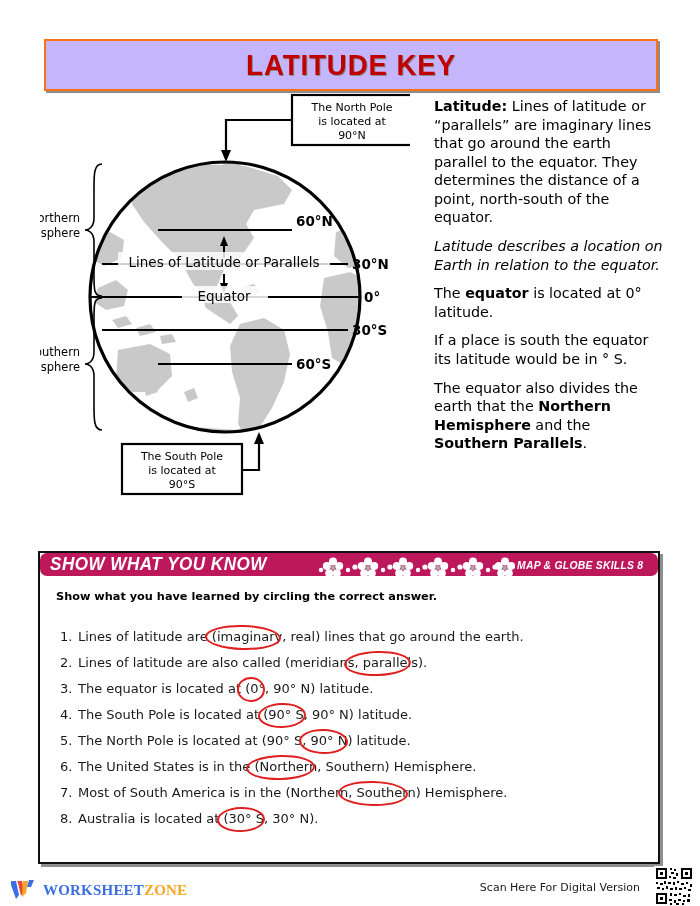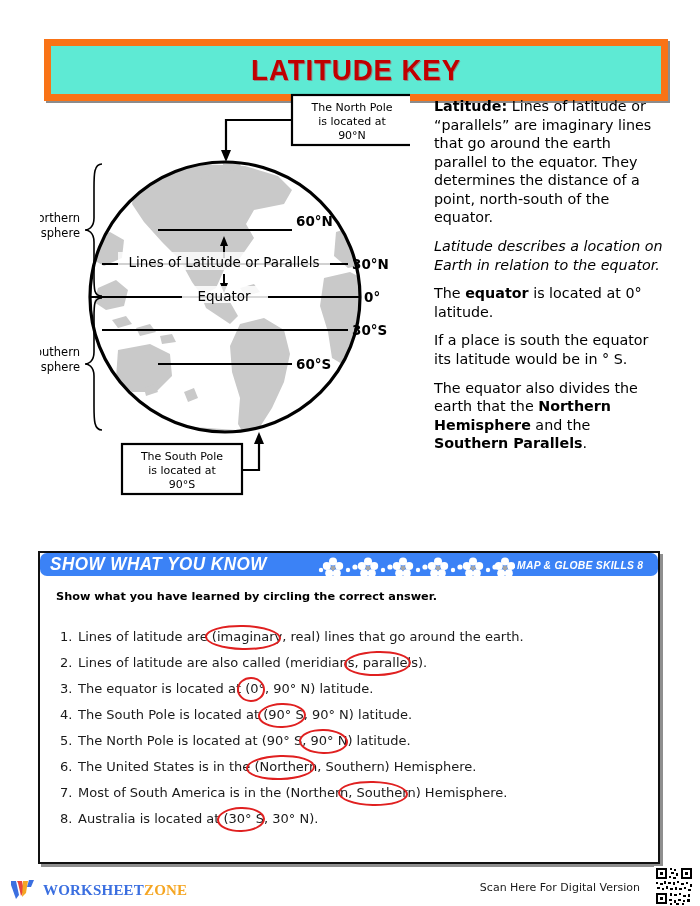--- a/index.html
+++ b/index.html
@@ -15,22 +15,22 @@
     overflow: hidden;
   }
 
   
   .title-banner {
     position: absolute;
     left: 44px;
     top: 39px;
     width: 610px;
     height: 48px;
-    background: #5eead4;
-    border: 7px solid #f97316;
+    background: #c4b5fd;
+    border: 2px solid #f97316;
     box-shadow: 2px 2px 0 #8c8c8c;
     display: flex;
     align-items: center;
     justify-content: center;
   }
   .title-text {
     font-family: "Liberation Sans Narrow", "Liberation Sans", sans-serif;
     font-weight: bold;
     font-size: 30px;
     letter-spacing: 1px;
@@ -71,21 +71,21 @@
     top: 551px;
     width: 622px;
     height: 313px;
     border: 2px solid #111;
     box-shadow: 3px 3px 0 #8f8f8f;
     background: #fff;
     box-sizing: border-box;
   }
   .swyk-header {
     height: 23px;
-    background: #3b82f6;
+    background: #be185d;
     display: flex;
     align-items: center;
     position: relative;
     box-sizing: border-box;
     border-radius: 7px;
   }
   .swyk-title {
     color: #ffffff;
     font-family: "Liberation Sans Narrow", "Liberation Sans", sans-serif;
     font-style: italic;

